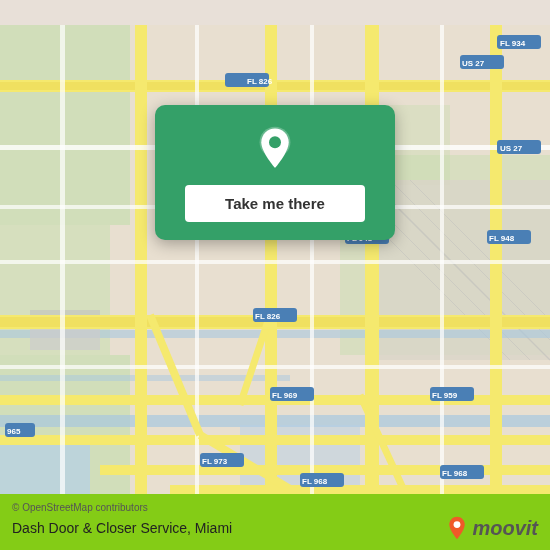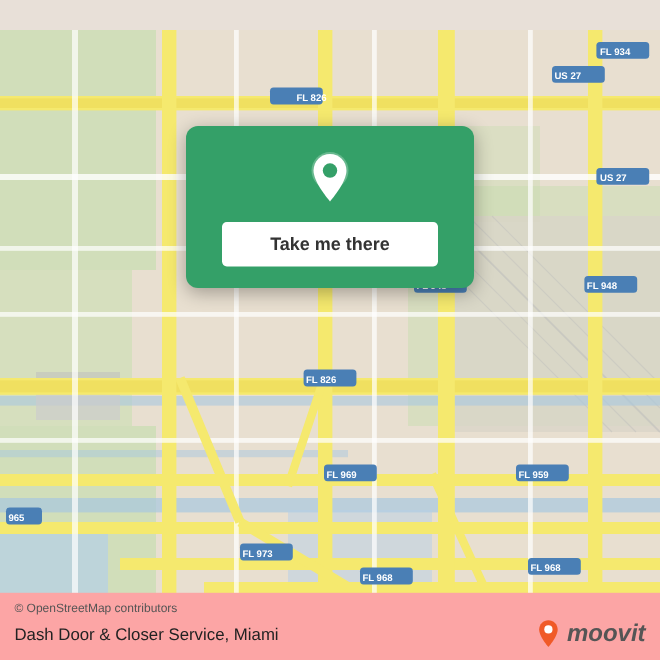--- a/index.html
+++ b/index.html
@@ -62,21 +62,21 @@
       width: 100%;
       text-align: center;
     }
 
     
     #bottom-bar {
       position: absolute;
       bottom: 0;
       left: 0;
       width: 550px;
-      background: #fca5a5;
+      background: #84cc16;
       padding: 8px 12px 10px;
       z-index: 10;
     }
 
     #osm-credit {
       font-size: 10px;
       color: #555;
       margin-bottom: 3px;
     }
 

